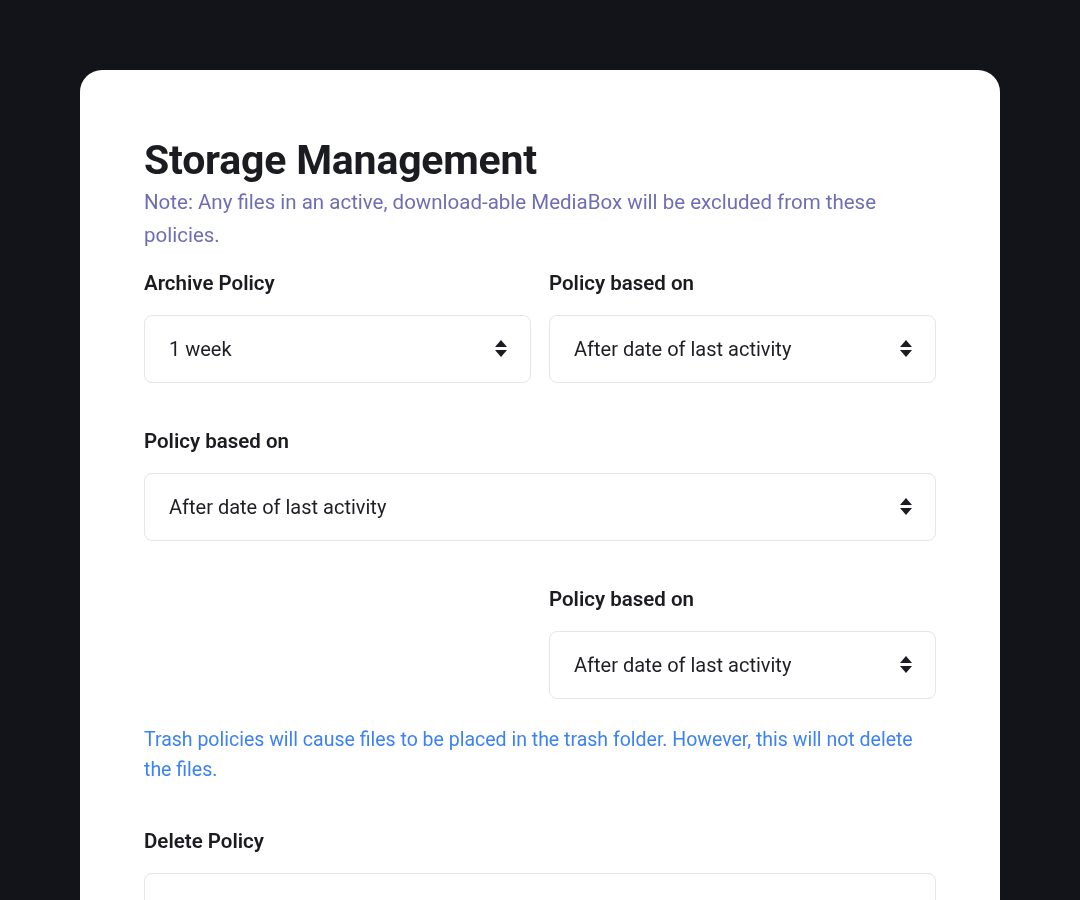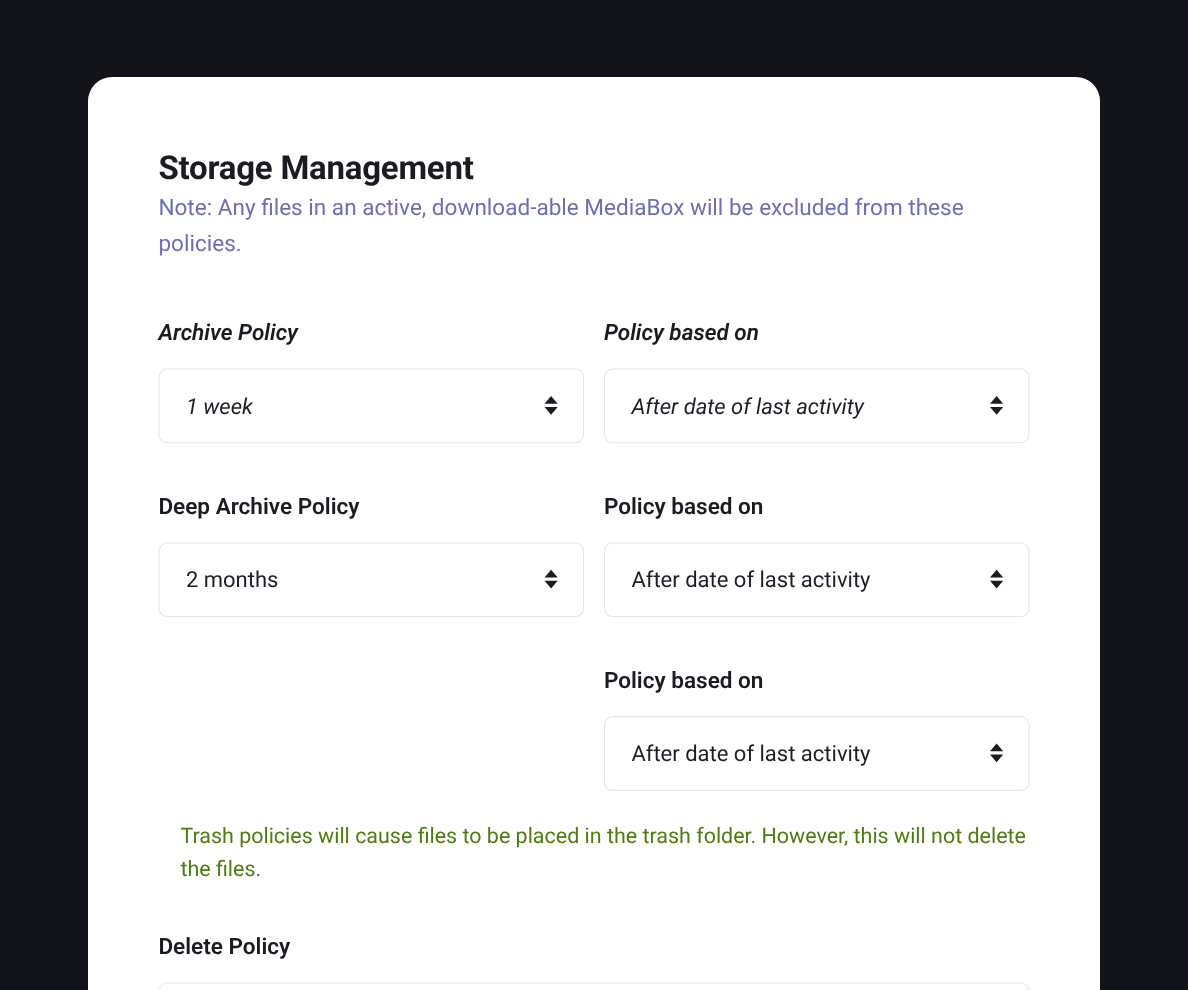--- a/index.html
+++ b/index.html
@@ -16,38 +16,38 @@
     position: absolute;
     left: 80px;
     top: 70px;
     width: 920px;
     background: #ffffff;
     border-radius: 22px;
     padding: 66px 64px 40px 64px;
     min-height: 850px;
   }
   .title {
-    font-size: 30px;
+    font-size: 41px;
     font-weight: 700;
     color: #1b1b22;
     letter-spacing: -0.2px;
   }
   .note {
     margin-top: 2px;
     font-size: 20.5px;
     line-height: 1.6;
     color: #6e6eb4;
     font-weight: 400;
   }
   .row {
     display: flex;
     gap: 18px;
     margin-top: 46px;
   }
-  .row.first { margin-top: 52px; font-style: italic; }
+  .row.first { margin-top: 19px; }
   .field {
     flex: 1;
     display: flex;
     flex-direction: column;
   }
   .field-label {
     font-size: 20.5px;
     font-weight: 600;
     color: #1b1b22;
     margin-bottom: 20px;
@@ -85,22 +85,21 @@
     width: 0; height: 0;
     border-left: 6px solid transparent;
     border-right: 6px solid transparent;
   }
   .select .caret .tri-up { border-bottom: 7px solid #1b1b22; }
   .select .caret .tri-down { border-top: 7px solid #1b1b22; }
   .help {
     margin-top: 26px;
     font-size: 19.5px;
     line-height: 1.55;
-    color: #4d7c0f;
-    margin-left: 20px;
+    color: #3b82f6;
   }
   .section-spacer { margin-top: 44px; }
 </style>
 </head>
 <body>
 
 <div class="card">
 
   <h1 class="title">Storage Management</h1>
   <p class="note">Note: Any files in an active, download-able MediaBox will be excluded from these policies.</p>
@@ -122,30 +121,20 @@
         <span class="value">After date of last activity</span>
         <span class="caret">
           <span class="tri-up"></span>
             <span class="tri-down"></span>
         </span>
       </div>
     </div>
   </div>
 
   <div class="row">
-    <div class="field">
-      <div class="field-label">Deep Archive Policy</div>
-      <div class="select">
-        <span class="value">2 months</span>
-        <span class="caret">
-          <span class="tri-up"></span>
-            <span class="tri-down"></span>
-        </span>
-      </div>
-    </div>
     <div class="field">
       <div class="field-label">Policy based on</div>
       <div class="select">
         <span class="value">After date of last activity</span>
         <span class="caret">
           <span class="tri-up"></span>
             <span class="tri-down"></span>
         </span>
       </div>
     </div>

